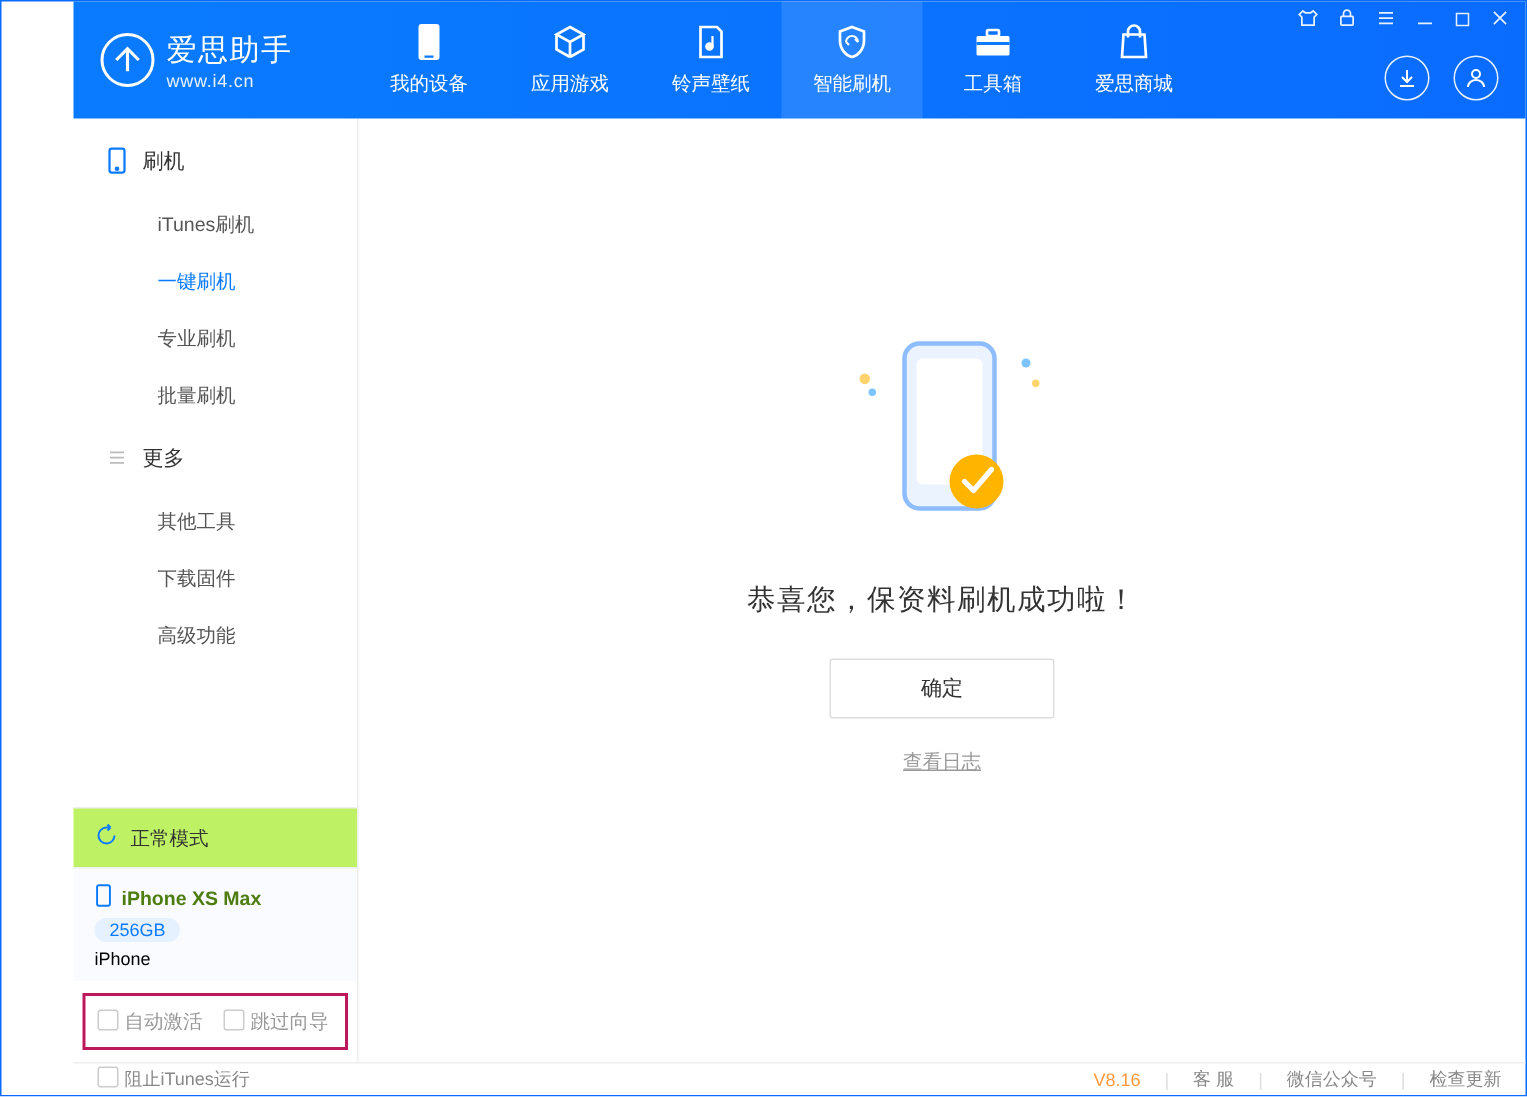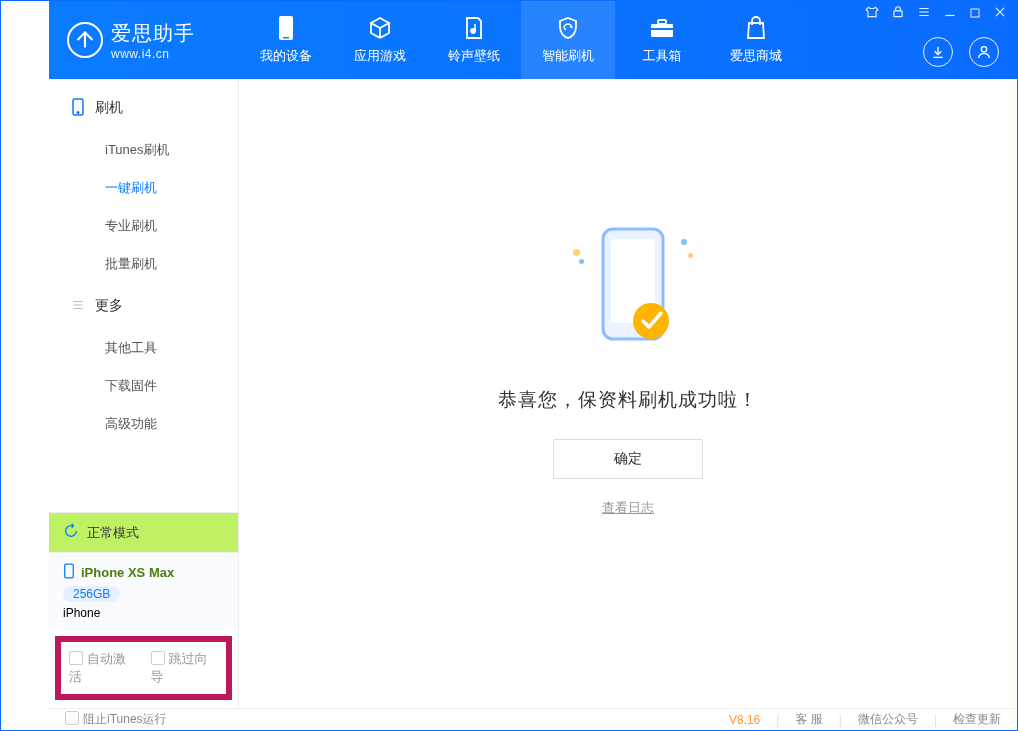--- a/index.html
+++ b/index.html
@@ -124,21 +124,21 @@
     display: inline-block;
     background: #e6f1ff;
     color: #0a7bff;
     border-radius: 10px;
     padding: 1px 10px;
     font-size: 12px;
     margin-top: 4px;
   }
   .dev-type { color: #000000; font-size: 12px; margin-top: 4px;}
   .side-checks {
-    border: 6px solid #be185d;
+    border: 2px solid #be185d;
     margin: 8px 6px 8px;
     padding: 8px 8px;
     display: flex;
     gap: 14px;
     align-items: center;
     color: #999;
     font-size: 13px;
   }
   .chk {
     width: 14px; height: 14px;

